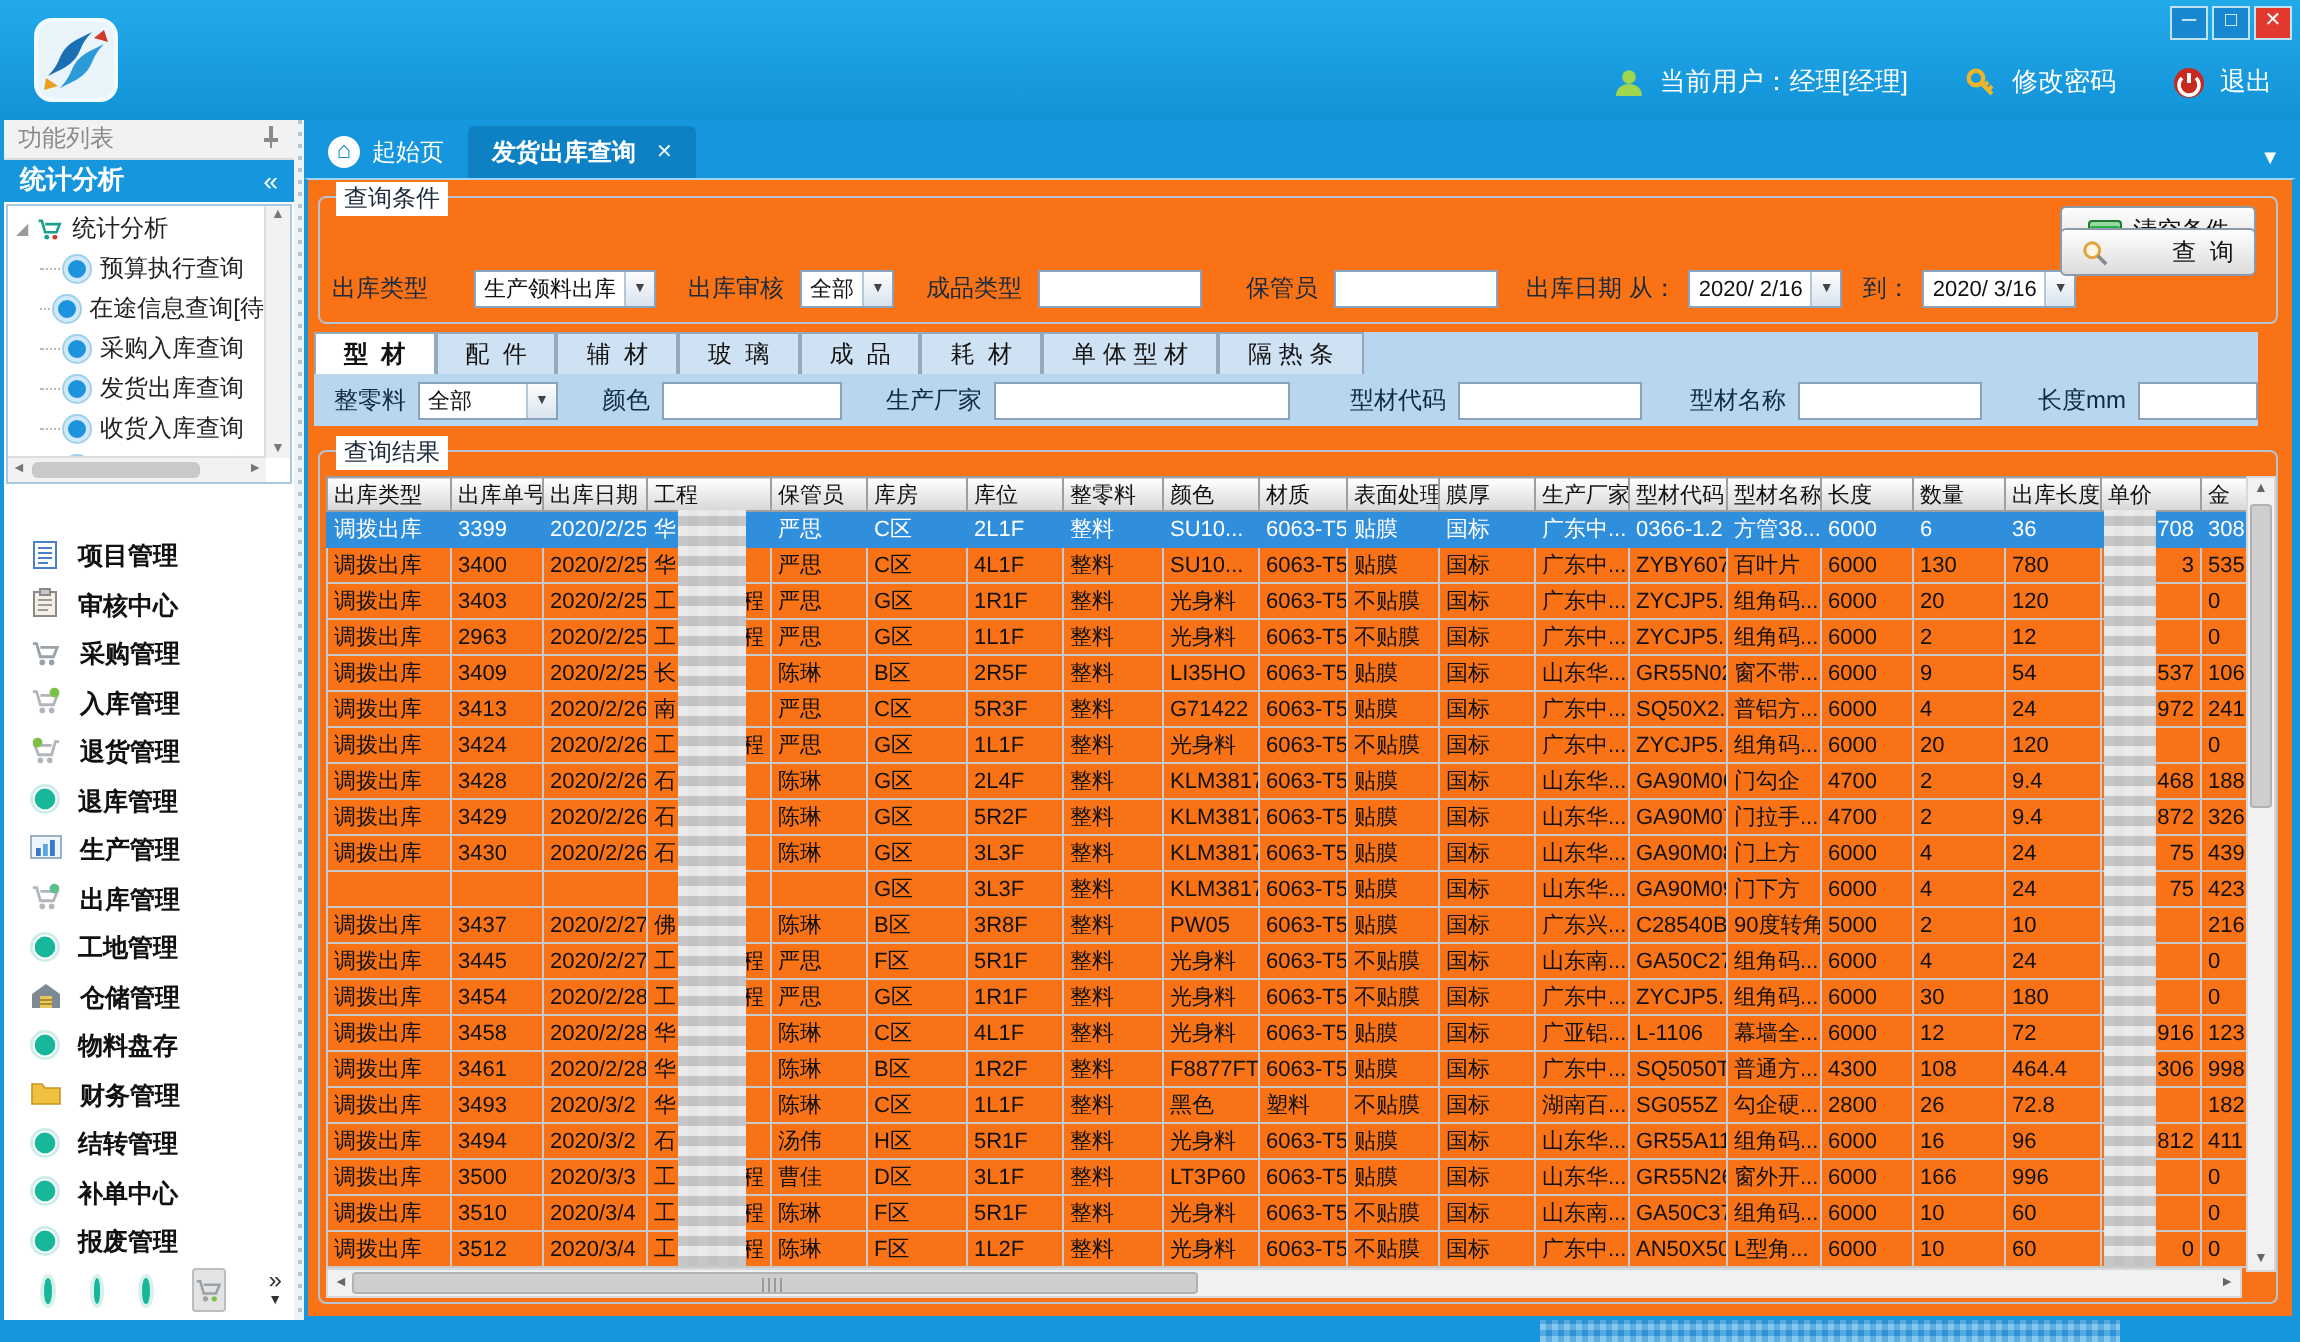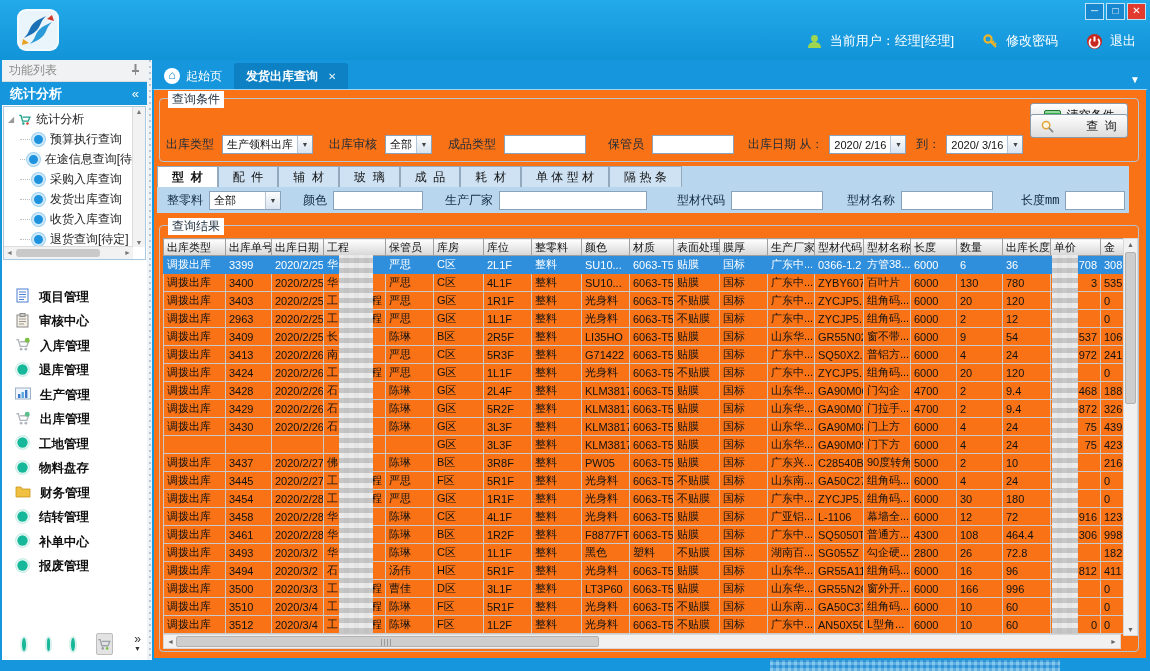--- a/index.html
+++ b/index.html
@@ -265,26 +265,43 @@
         <div class="mitem">
           <span><svg width="15" height="15" viewBox="0 0 15 15">
               <rect x="2" y="2" width="11" height="12" fill="#f4efe2" stroke="#8a8a8a"></rect>
               <rect x="5" y="0.5" width="5" height="3" fill="#c9c9c9" stroke="#8a8a8a"></rect>
               <path d="M4 6h7M4 8.5h7M4 11h5" stroke="#9a9a9a" stroke-width="1"></path>
             </svg></span>
           <span>审核中心</span>
         </div>
         <div class="mitem">
           <span><svg width="16" height="15" viewBox="0 0 16 16">
+              <path d="M1 3h2l2 7h7l2-5H5" fill="none" stroke="#9aa1a8" stroke-width="1.5"></path>
+              <circle cx="6" cy="13" r="1.5" fill="#9aa1a8"></circle>
+              <circle cx="11" cy="13" r="1.5" fill="#9aa1a8"></circle>
+            </svg></span>
+          <span>采购管理</span>
+        </div>
+        <div class="mitem">
+          <span><svg width="16" height="15" viewBox="0 0 16 16">
               <path d="M1 3h2l2 7h7l2-5H5" fill="none" stroke="#b0b6bc" stroke-width="1.5"></path>
               <circle cx="6" cy="13" r="1.5" fill="#b0b6bc"></circle>
               <circle cx="11" cy="13" r="1.5" fill="#b0b6bc"></circle>
               <circle cx="12.5" cy="3.5" r="2.6" fill="#7cc045"></circle>
             </svg></span>
           <span>入库管理</span>
+        </div>
+        <div class="mitem">
+          <span><svg width="16" height="15" viewBox="0 0 16 16">
+              <path d="M15 3h-2l-2 7H4L2 5h9" fill="none" stroke="#b0b6bc" stroke-width="1.5"></path>
+              <circle cx="5" cy="13" r="1.5" fill="#b0b6bc"></circle>
+              <circle cx="10" cy="13" r="1.5" fill="#b0b6bc"></circle>
+              <circle cx="3.5" cy="3.5" r="2.6" fill="#7cc045"></circle>
+            </svg></span>
+          <span>退货管理</span>
         </div>
         <div class="mitem">
           <span><svg width="15" height="15" viewBox="0 0 15 15">
               <circle cx="7.5" cy="7.5" r="5.2" fill="#17b89a"></circle>
               <circle cx="7.5" cy="7.5" r="6.8" fill="none" stroke="#cdeee8" stroke-width="1.4"></circle>
             </svg></span>
           <span>退库管理</span>
         </div>
         <div class="mitem">
           <span><svg width="16" height="14" viewBox="0 0 16 14">
@@ -303,20 +320,28 @@
               <circle cx="12.5" cy="3.5" r="2.6" fill="#5bc08a"></circle>
             </svg></span>
           <span>出库管理</span>
         </div>
         <div class="mitem">
           <span><svg width="15" height="15" viewBox="0 0 15 15">
               <circle cx="7.5" cy="7.5" r="5.2" fill="#17b89a"></circle>
               <circle cx="7.5" cy="7.5" r="6.8" fill="none" stroke="#cdeee8" stroke-width="1.4"></circle>
             </svg></span>
           <span>工地管理</span>
+        </div>
+        <div class="mitem">
+          <span><svg width="16" height="14" viewBox="0 0 16 14">
+              <path d="M1 6 L8 1 L15 6 V13 H1 Z" fill="#7d8a94"></path>
+              <rect x="5" y="7" width="6" height="6" fill="#e8c85a"></rect>
+              <path d="M5 9h6M5 11h6" stroke="#9a7a20" stroke-width="0.8"></path>
+            </svg></span>
+          <span>仓储管理</span>
         </div>
         <div class="mitem">
           <span><svg width="15" height="15" viewBox="0 0 15 15">
               <circle cx="7.5" cy="7.5" r="5.2" fill="#17b89a"></circle>
               <circle cx="7.5" cy="7.5" r="6.8" fill="none" stroke="#cdeee8" stroke-width="1.4"></circle>
             </svg></span>
           <span>物料盘存</span>
         </div>
         <div class="mitem">
           <span><svg width="16" height="13" viewBox="0 0 16 13">
@@ -375,21 +400,21 @@
       </div>
       <div class="tab-caret">▼</div>
     </div>
 
     <div class="content">
 
       <div class="groupbox qbox">
         <span class="gb-legend">查询条件</span>
         <div class="qrow r2">
           <span>出库类型</span>
-          <span class="combo" style="width:118px;margin-left:8px;text-align:right;">
+          <span class="combo" style="width:118px;margin-left:23px;text-align:right;">
             <span class="cv">生产领料出库</span>
               <span class="cb">▼</span>
           </span>
           <span style="margin-left:16px;">出库审核</span>
           <span class="combo" style="width:92px;margin-left:8px;">
             <span class="cv">全部</span>
               <span class="cb">▼</span>
           </span>
           <span style="margin-left:16px;">成品类型</span>
           <input class="ti" style="width: 74px; margin-left: 8px;">
@@ -437,21 +462,21 @@
             <span class="cb">▼</span>
         </span>
         <span style="margin-left:22px;">颜色</span>
         <input class="ti" style="width: 82px; margin-left: 6px;">
         <span style="margin-left:22px;">生产厂家</span>
         <input class="ti" style="width: 140px; margin-left: 6px;">
         <span style="margin-left:30px;">型材代码</span>
         <input class="ti" style="width: 84px; margin-left: 6px;">
         <span style="margin-left:24px;">型材名称</span>
         <input class="ti" style="width: 84px; margin-left: 6px;">
-        <span style="margin-left:28px;font-family:Liberation Mono, monospace;">长度mm</span>
+        <span style="margin-left:28px;">长度mm</span>
         <input class="ti" style="width: 52px; margin-left: 6px;">
       </div>
 
       <div class="groupbox rbox">
         <span class="gb-legend">查询结果</span>
         <div class="twrap">
           <table class="grid" id="rtable">
               <colgroup>
                 <col style="width:62px">
                 <col style="width:46px">

